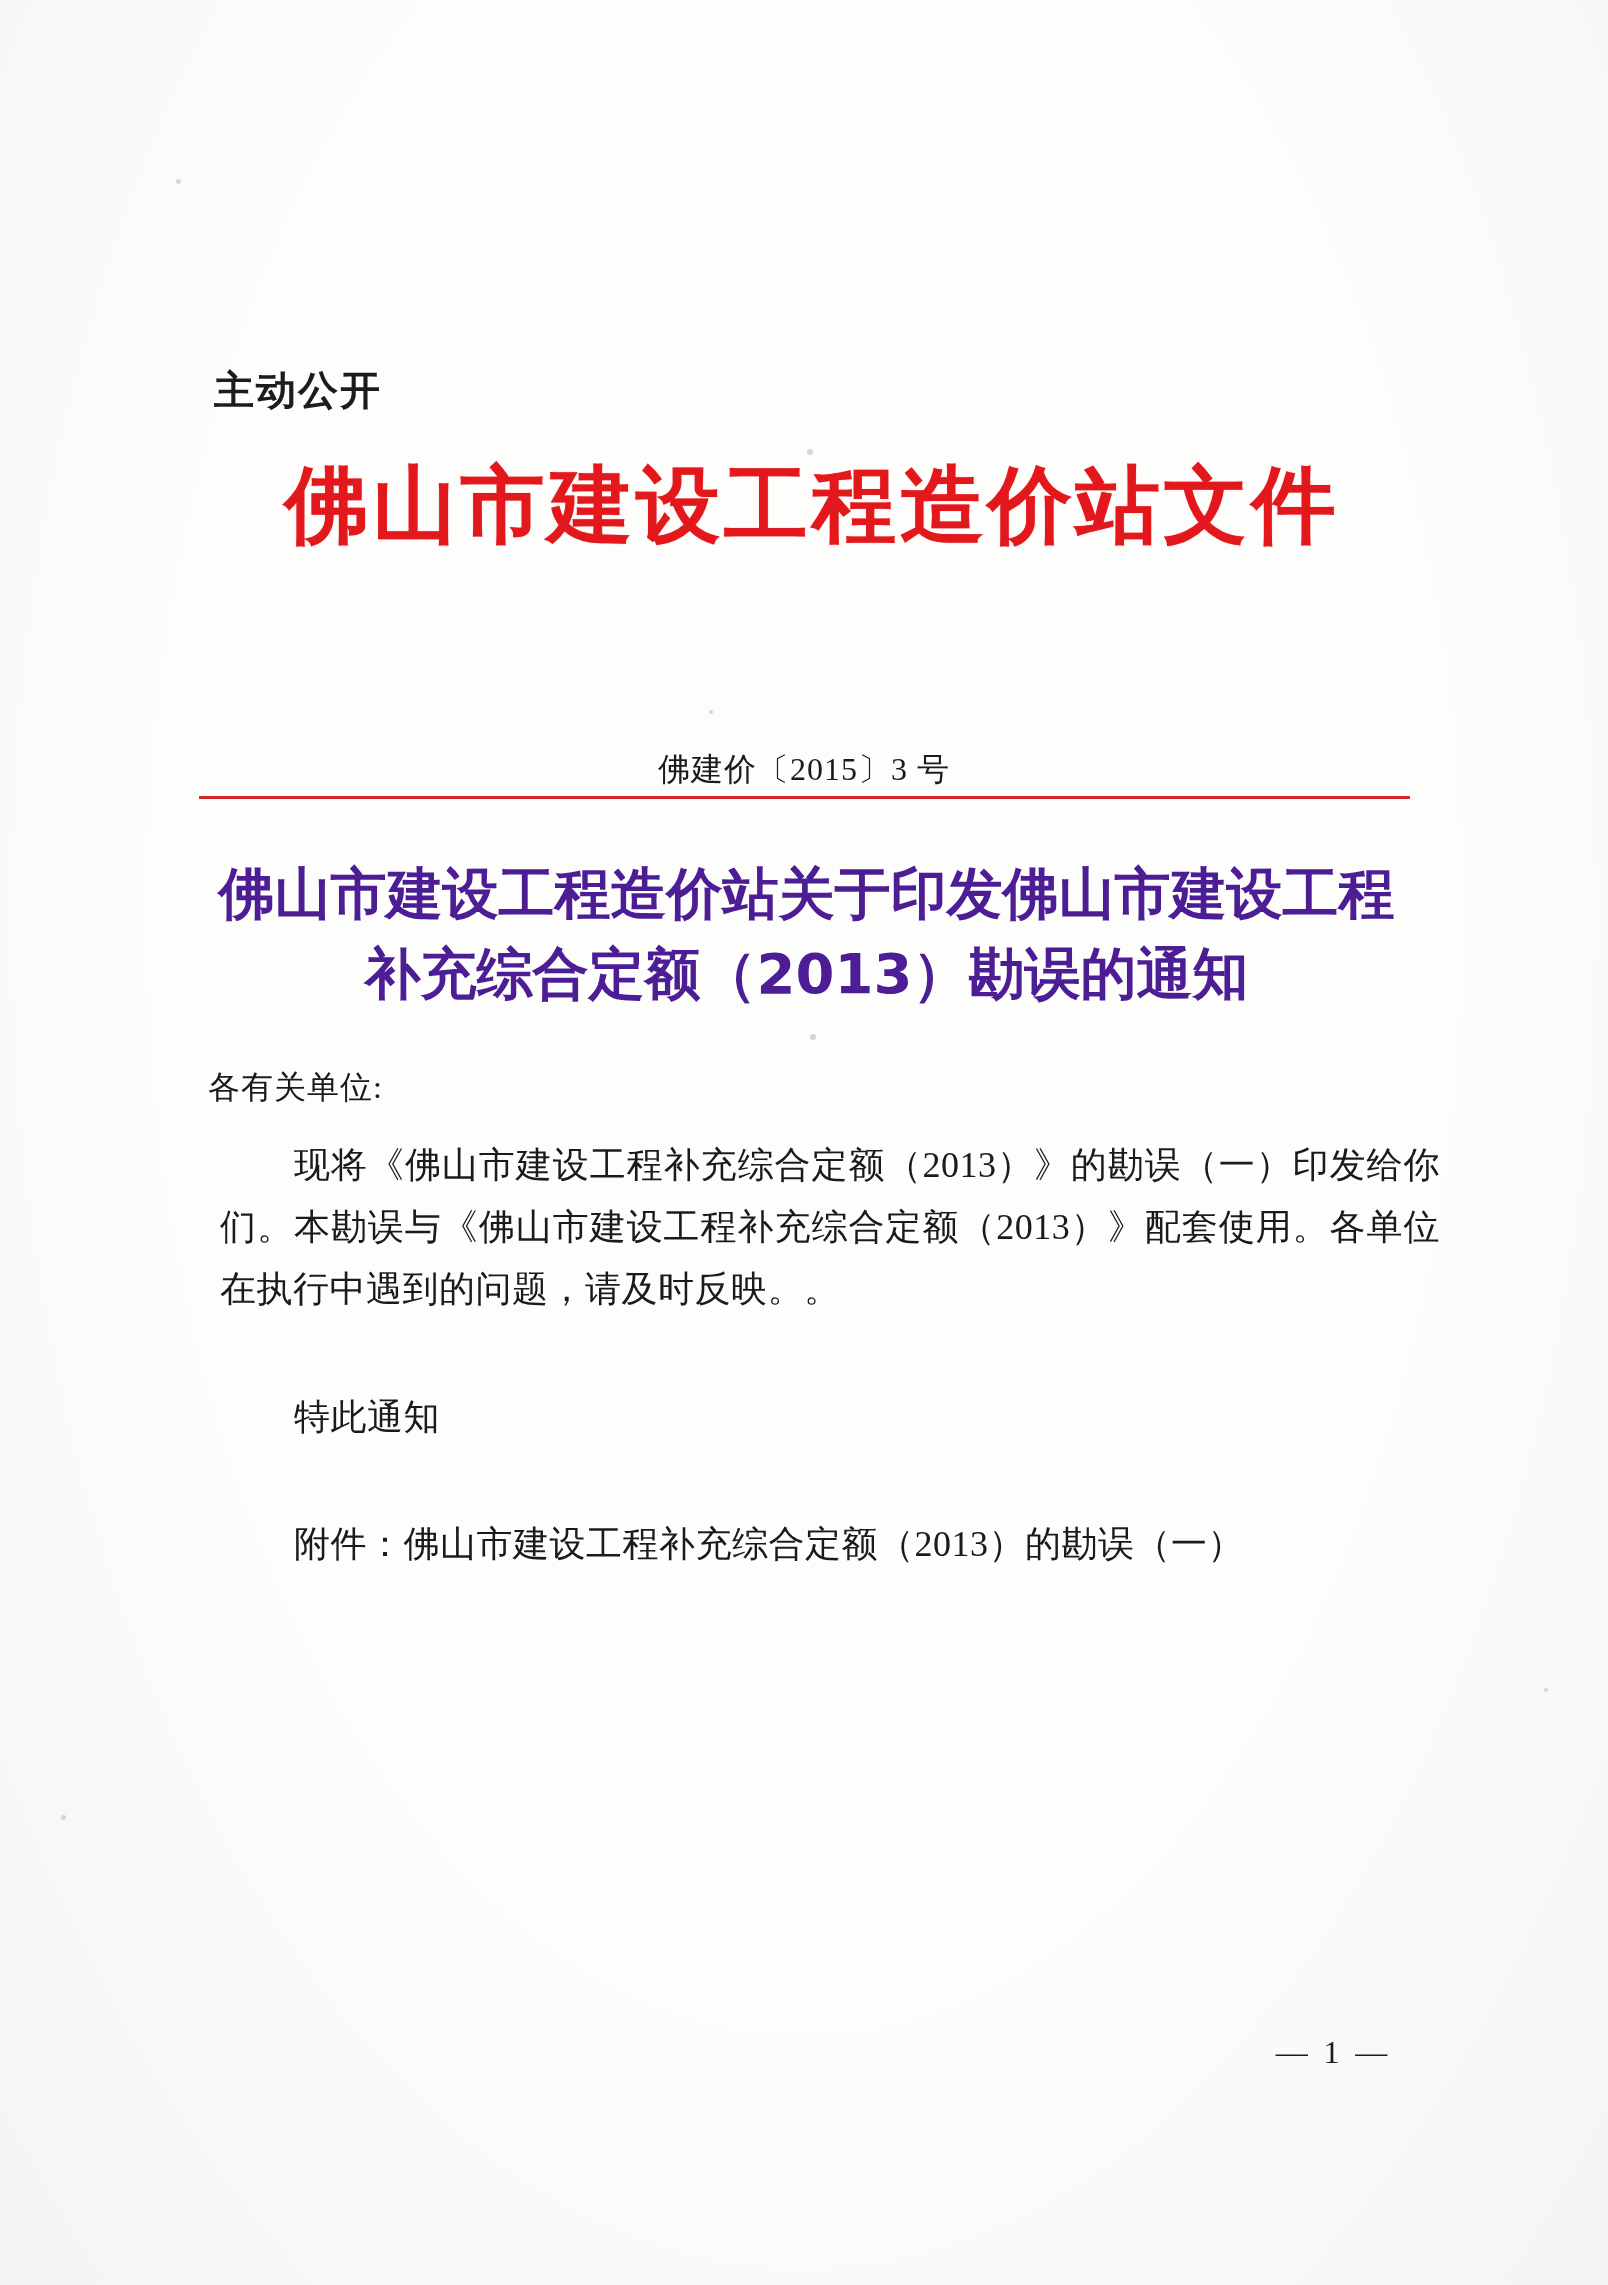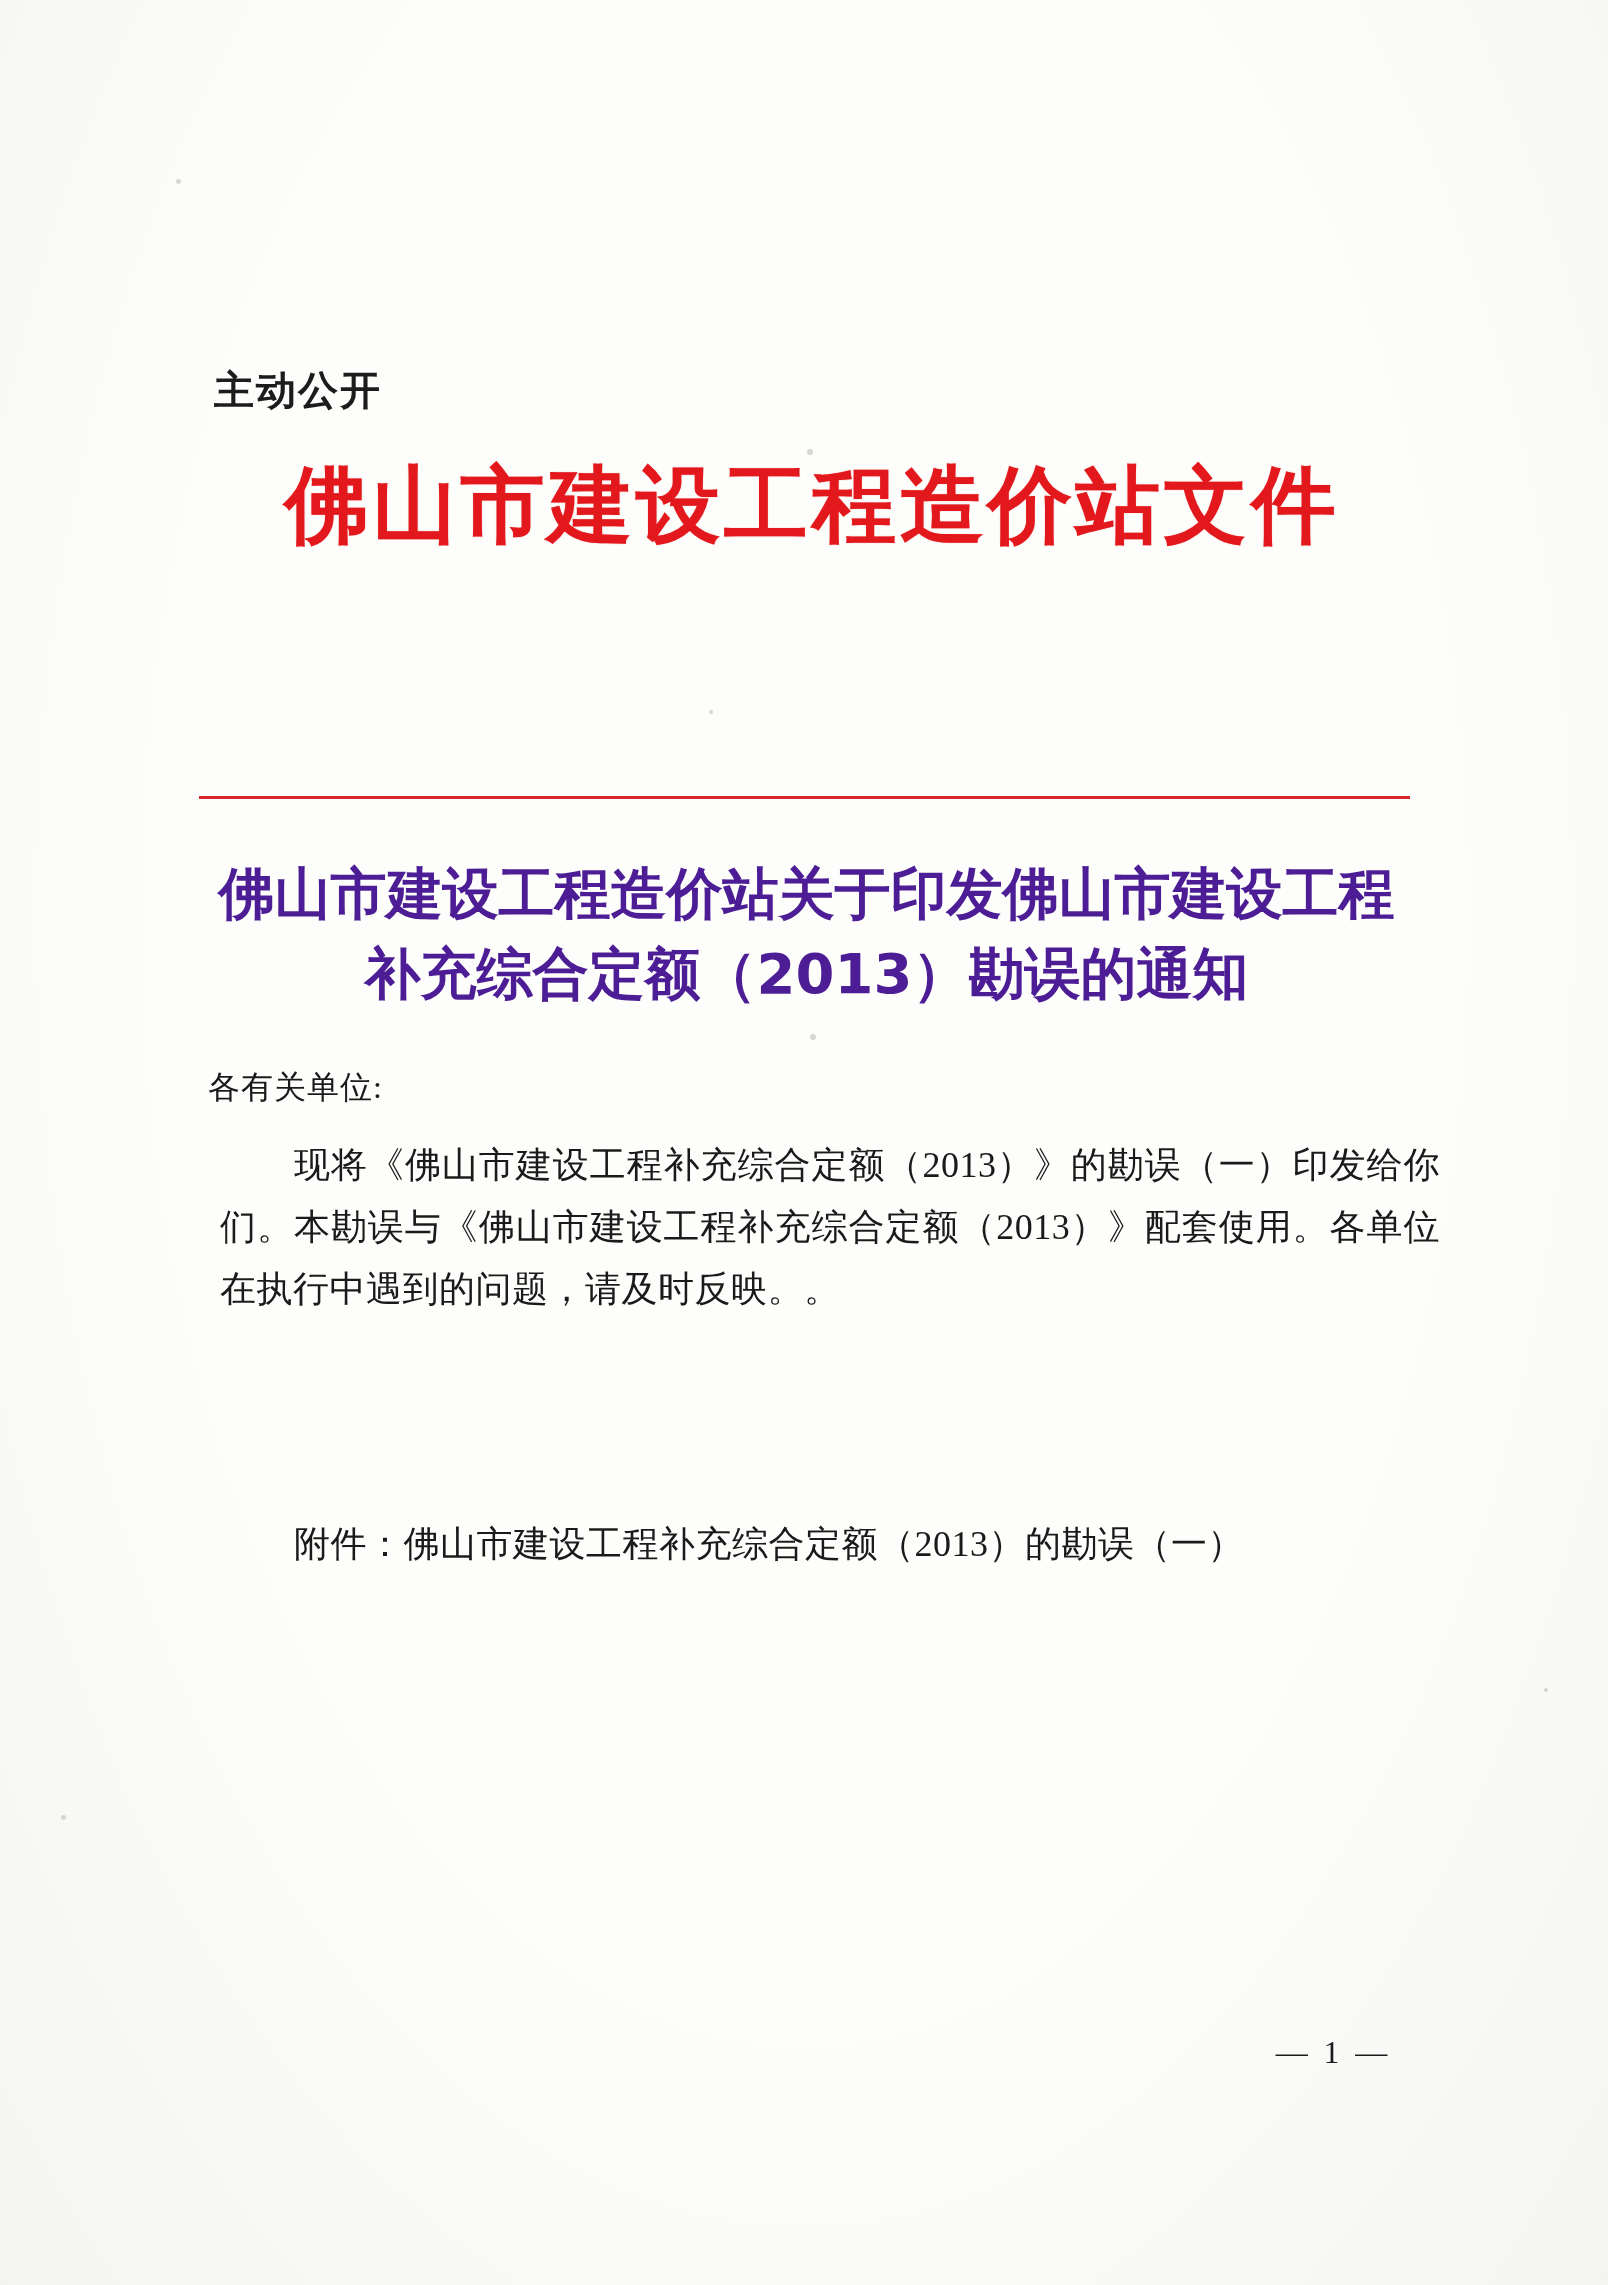--- a/index.html
+++ b/index.html
@@ -153,29 +153,31 @@
 <body>
 
 <div class="page"></div>
 
 <div class="content">
 
   <div class="open-label">主动公开</div>
 
   <div class="masthead">佛山市建设工程造价站文件</div>
 
+  <div class="doc-number">佛建价〔2015〕3 号</div>
 
   <div class="red-rule"></div>
 
   <div class="doc-title">佛山市建设工程造价站关于印发佛山市建设工程补充综合定额（2013）勘误的通知</div>
 
   <div class="salutation">各有关单位:</div>
 
   <div class="body-par par-1">现将《佛山市建设工程补充综合定额（2013）》的勘误（一）印发给你们。本勘误与《佛山市建设工程补充综合定额（2013）》配套使用。各单位在执行中遇到的问题，请及时反映。。</div>
 
+  <div class="body-par par-2">特此通知</div>
 
   <div class="body-par par-3">附件：佛山市建设工程补充综合定额（2013）的勘误（一）</div>
 
   <div class="page-number">— 1 —</div>
 
   <div class="speck" style="left:176px; top:179px; width:4.9px; height:4.9px;"></div>
   <div class="speck" style="left:807px; top:449px; width:5.9px; height:5.9px;"></div>
   <div class="speck" style="left:810px; top:1034px; width:5.9px; height:5.9px;"></div>
   <div class="speck" style="left:709px; top:710px; width:3.9px; height:3.9px;"></div>
   <div class="speck" style="left:61px; top:1815px; width:4.9px; height:4.9px;"></div>

